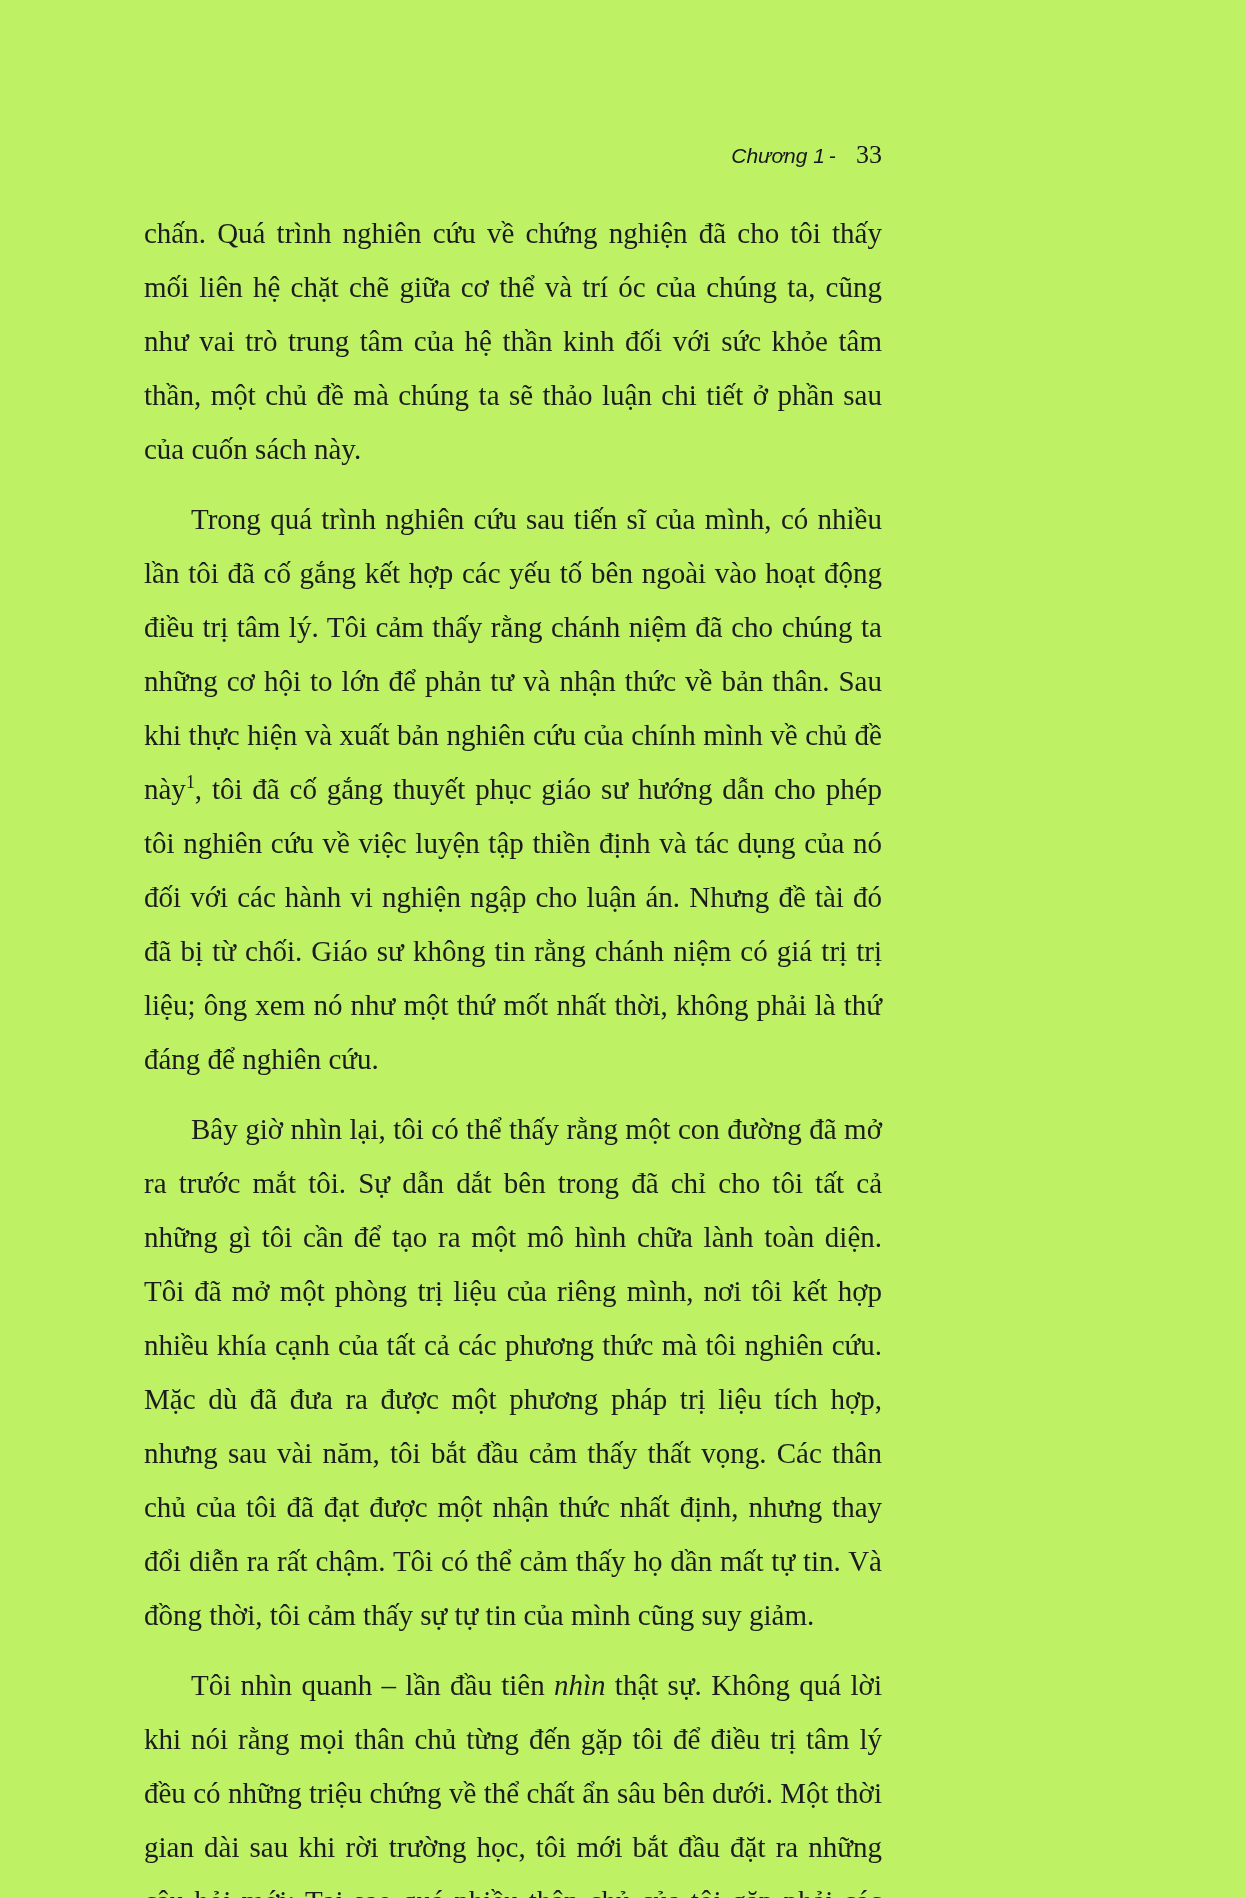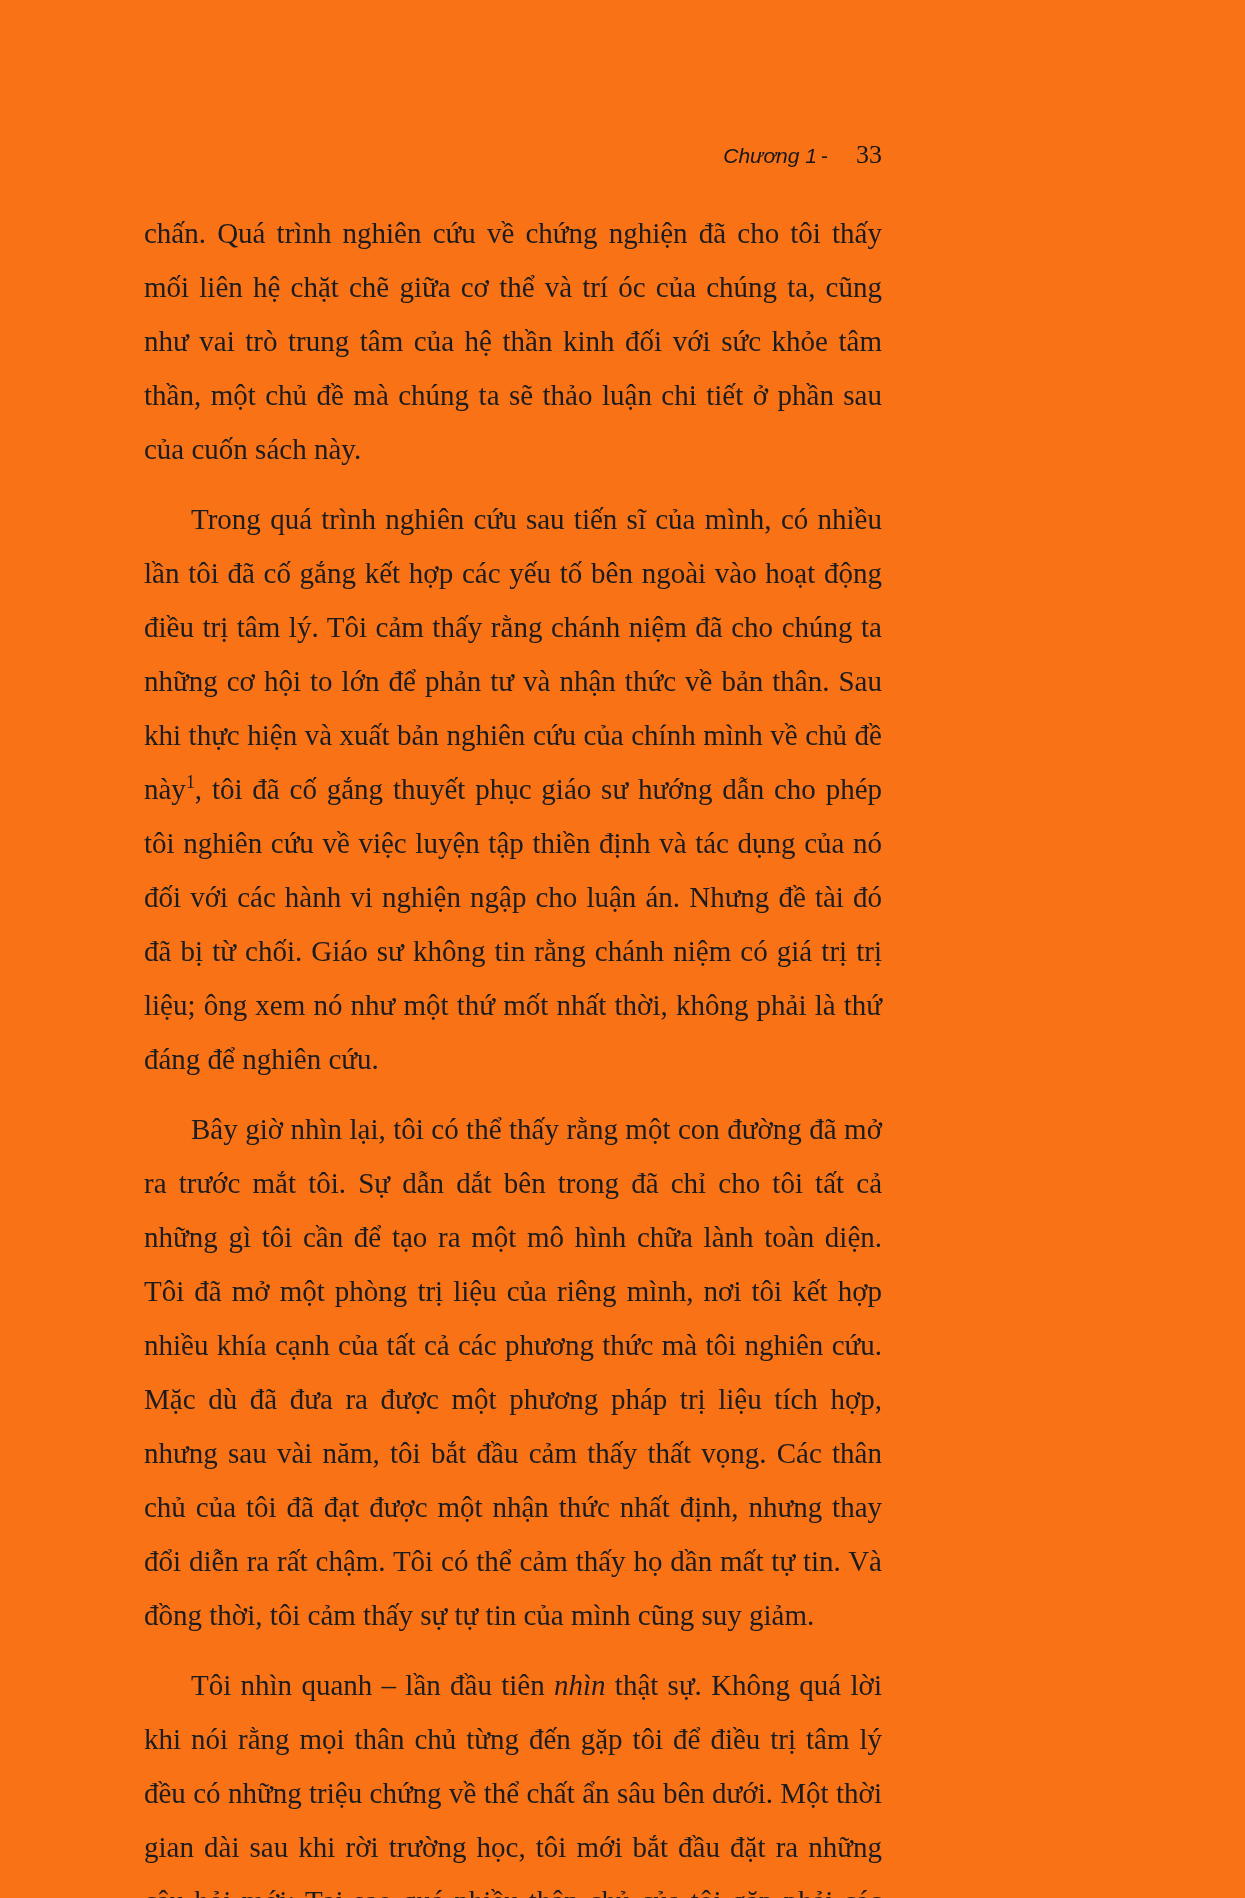--- a/index.html
+++ b/index.html
@@ -4,21 +4,21 @@
 <style>
   html, body {
     margin: 0;
     padding: 0;
     background: #ffffff;
   }
   .page {
     position: relative;
     width: 1245px;
     height: 1898px;
-    background: #f97316;
+    background: #bef264;
     box-sizing: border-box;
     padding: 140px 363px 0 133px;
     color: #1c1c1e;
     overflow: hidden;
   }
   .running-header {
     display: flex;
     justify-content: flex-end;
     align-items: baseline;
     font-family: "Liberation Sans", sans-serif;
@@ -35,21 +35,21 @@
     font-weight: 400;
     padding: 0 4px;
   }
   .head-title {
     font-weight: 700;
     letter-spacing: 0.4px;
   }
   .page-number {
     font-family: "Liberation Serif", serif;
     font-size: 26px;
-    margin-left: 24px;
+    margin-left: 16px;
     font-weight: 400;
   }
   .body-text {
     font-family: "Liberation Serif", serif;
     font-size: 29px;
     line-height: 54px;
     text-align: justify;
     color: #1c1c1e;
   }
   .para {

